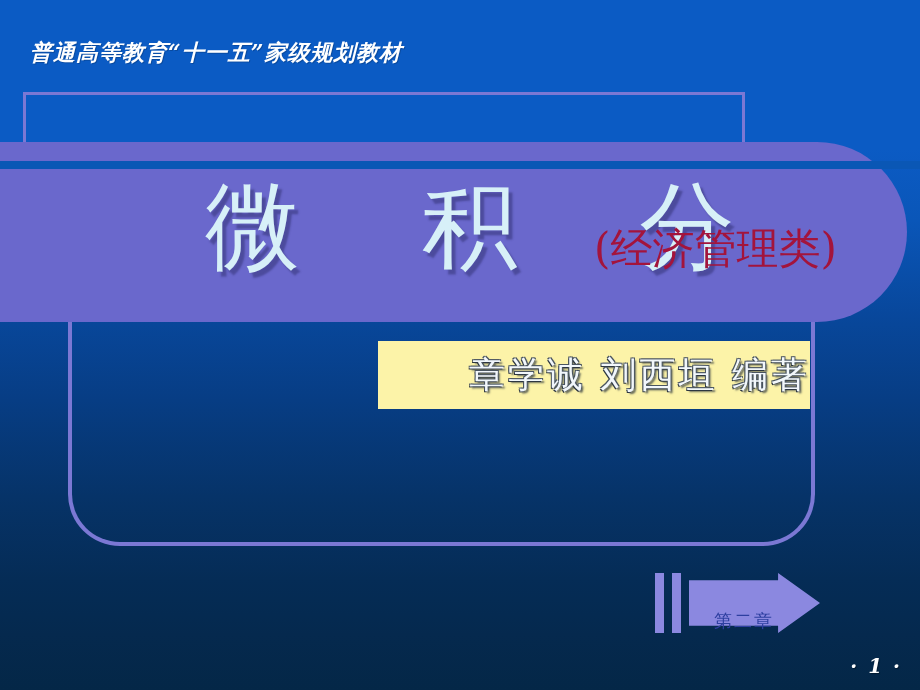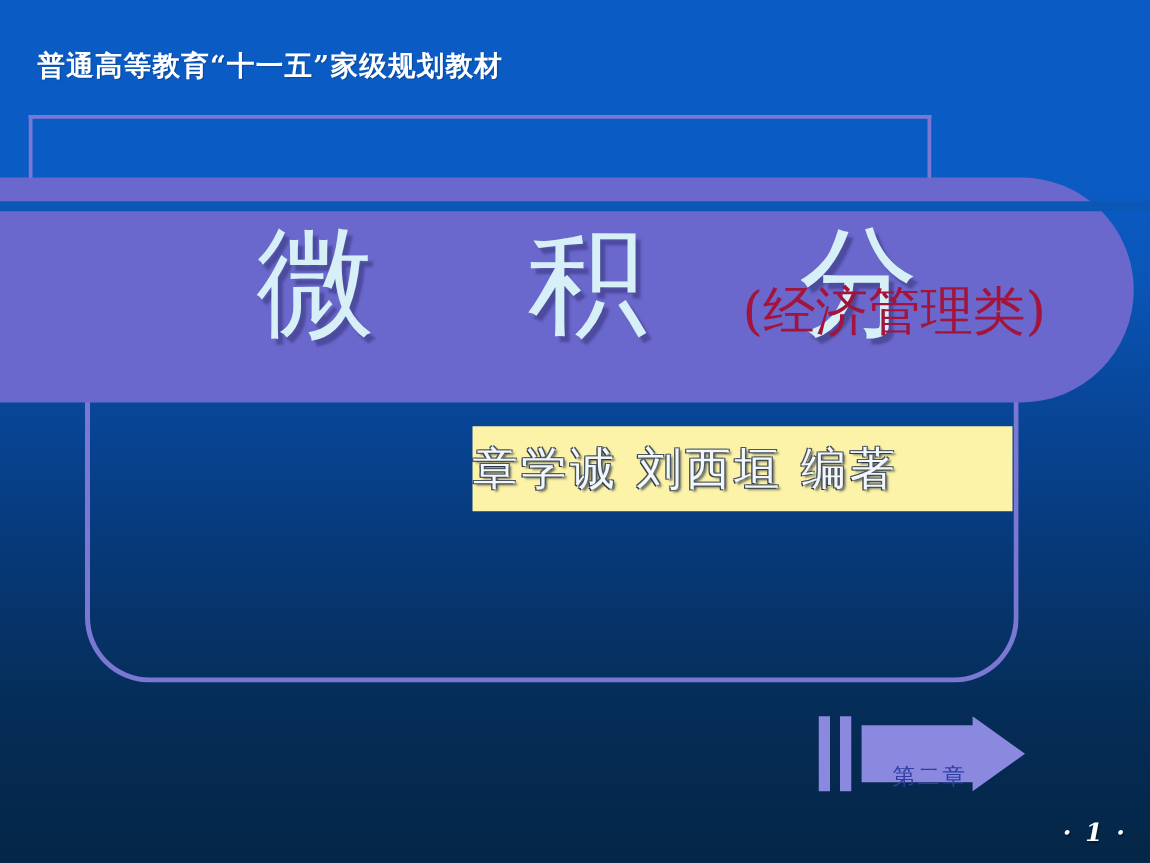--- a/index.html
+++ b/index.html
@@ -30,20 +30,21 @@
     position: absolute;
     left: 30px;
     top: 38px;
     font-family: "DejaVu Serif", serif;
     font-weight: bold;
     font-size: 22px;
     letter-spacing: 1px;
     color: #ffffff;
     white-space: nowrap;
     text-shadow: 1px 1px 0 rgba(0,0,0,0.18);
+    font-style: italic;
   }
 
   
   .frame-top {
     position: absolute;
     left: 23px;
     top: 92px;
     width: 722px;
     height: 120px;
     border: 3px solid #7b78d4;
@@ -111,21 +112,21 @@
   
   .author-box {
     position: absolute;
     left: 378px;
     top: 341px;
     width: 432px;
     height: 68px;
     background: #fcf3a8;
     display: flex;
     align-items: center;
-    justify-content: flex-start;
+    justify-content: flex-end;
   }
   .author-text {
     font-family: "DejaVu Serif", serif;
     font-size: 36px;
     letter-spacing: 3px;
     color: #f2f7fb;
     white-space: nowrap;
     text-shadow:
       -1px -1px 0 #4a5560,
        1px -1px 0 #4a5560,

